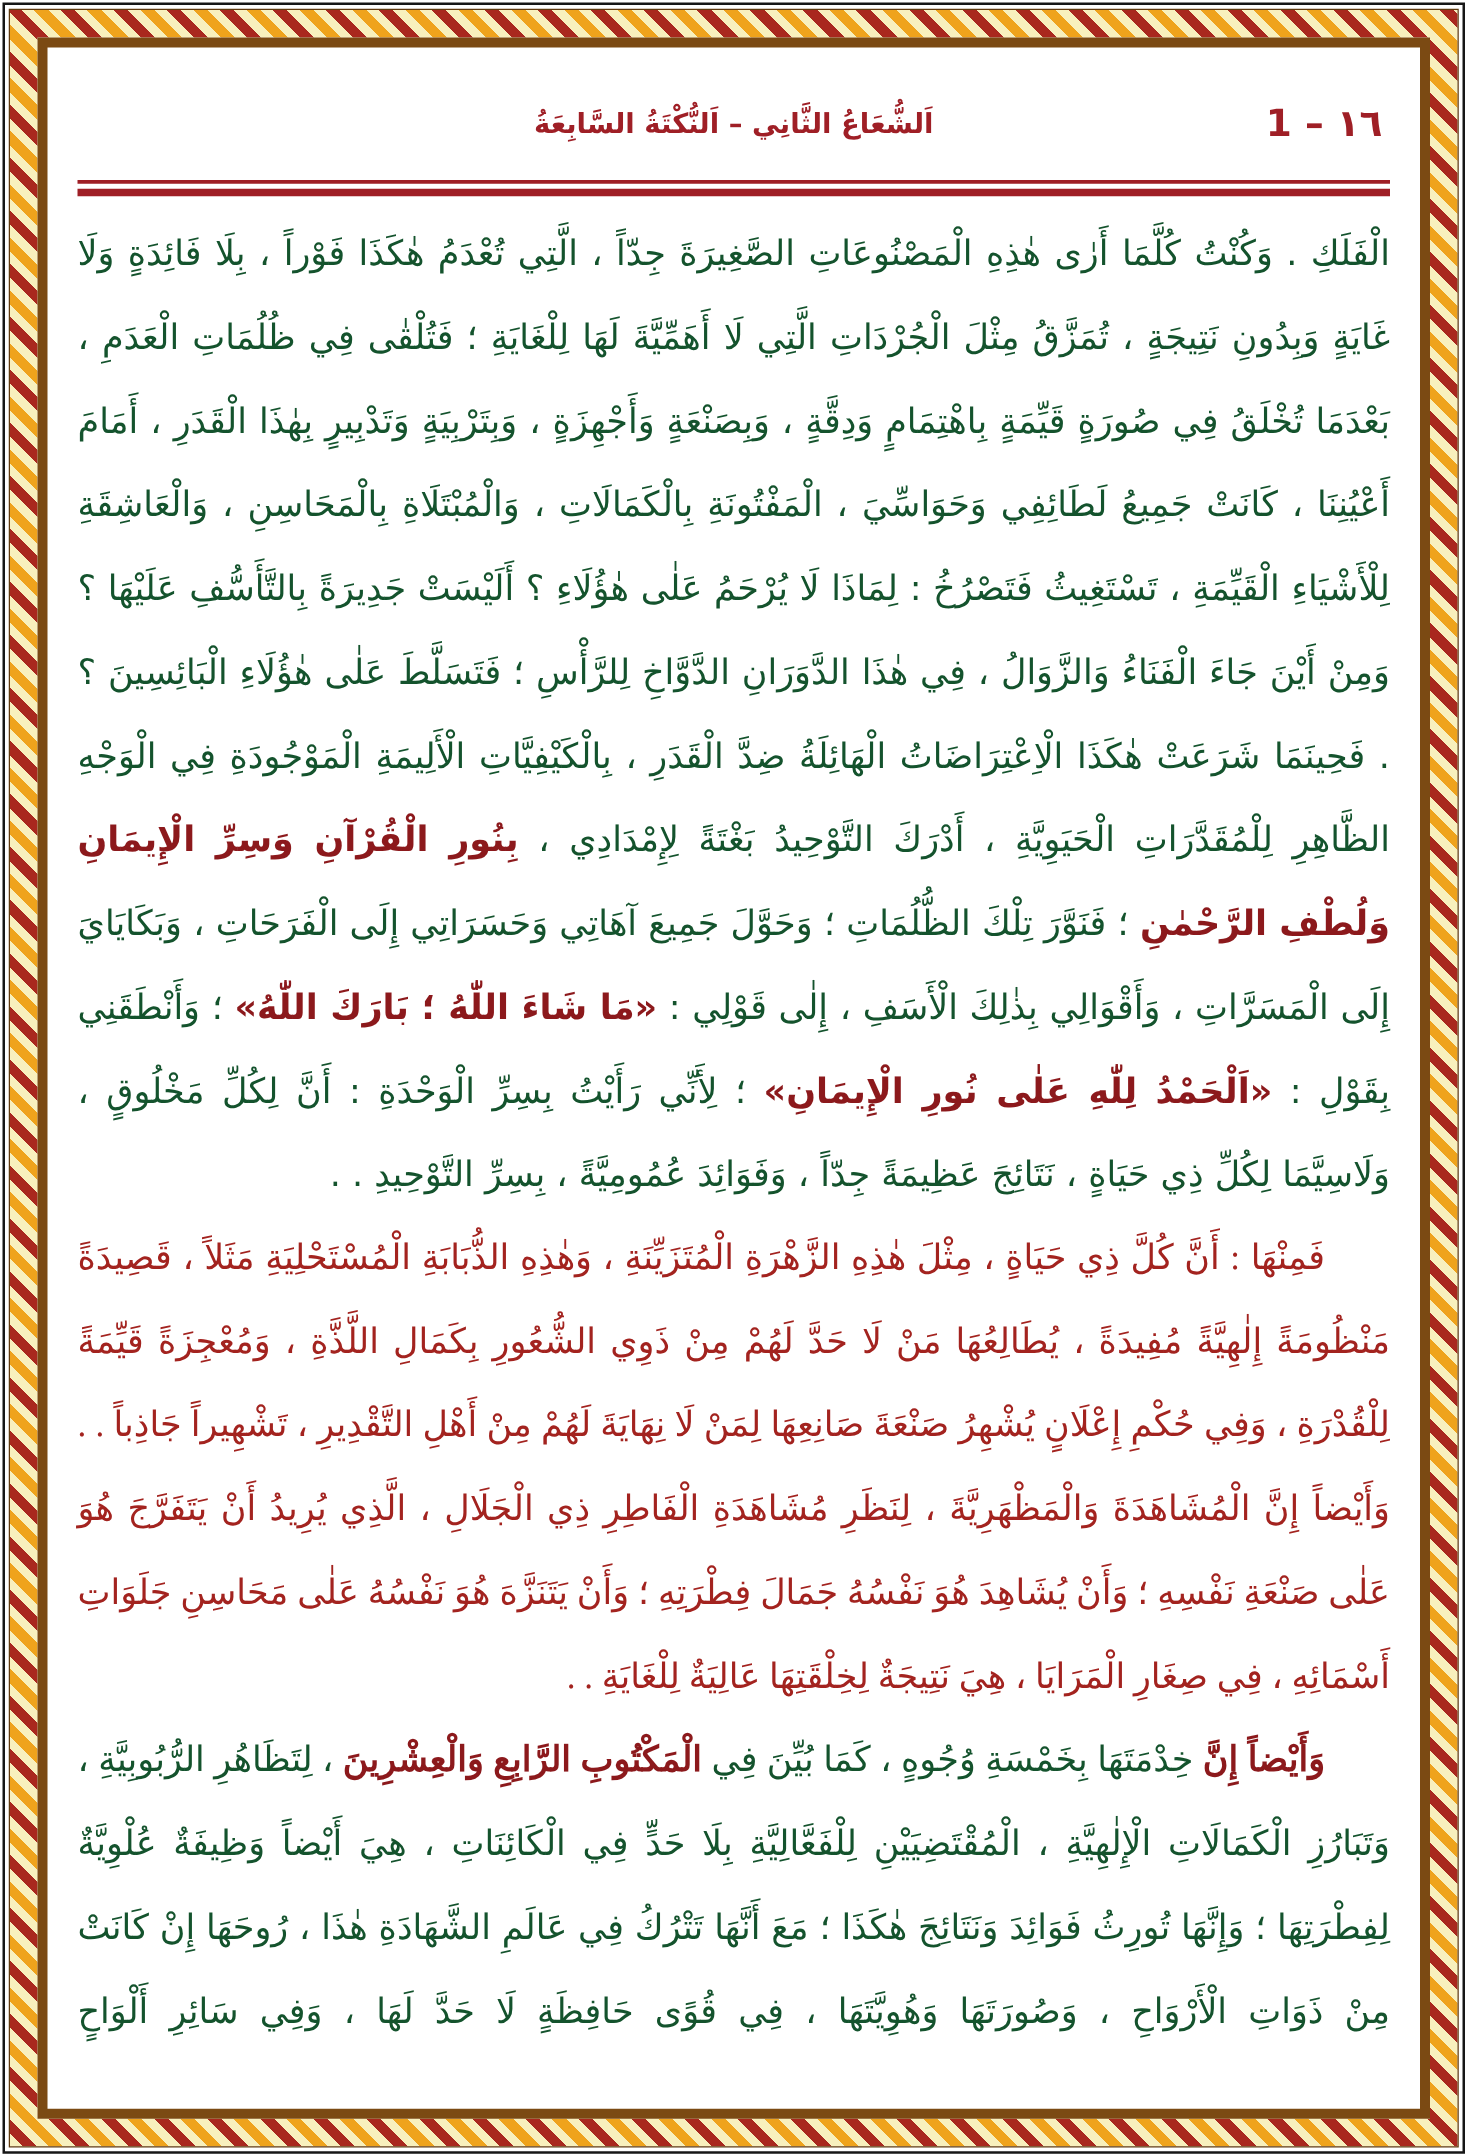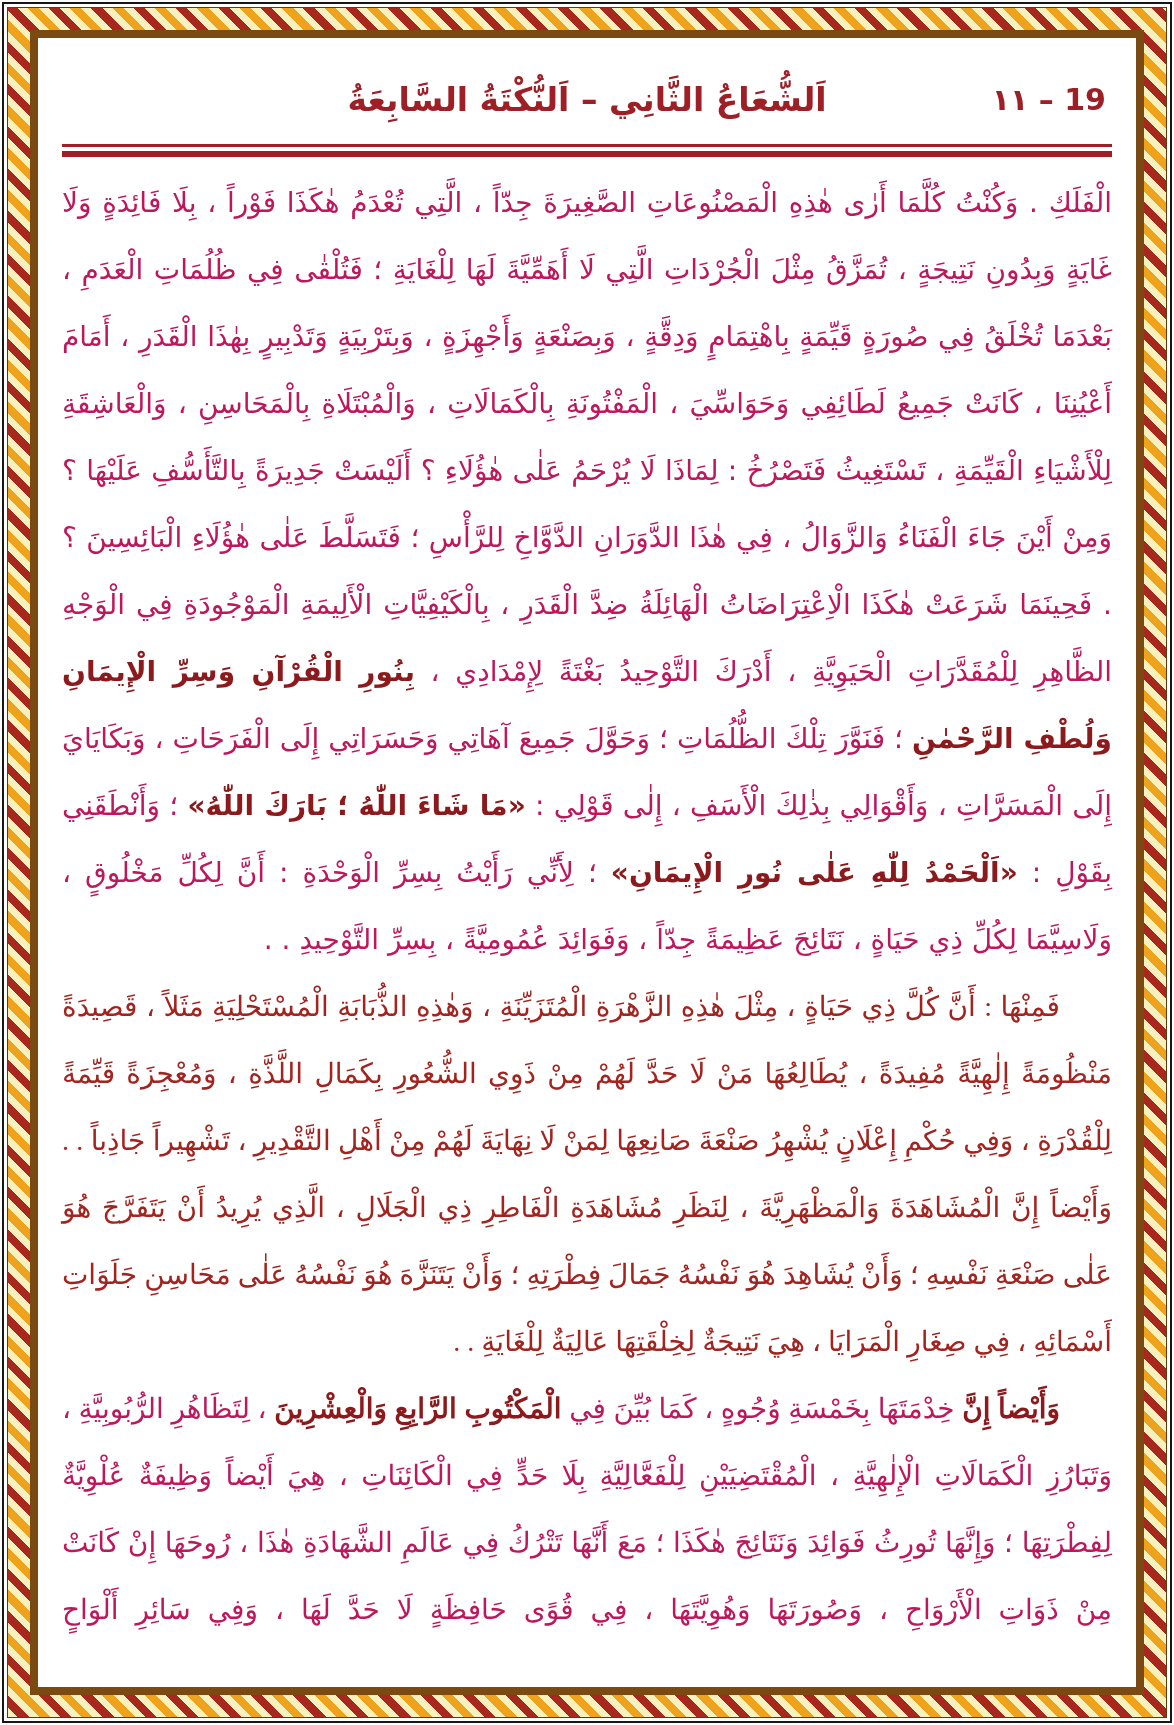--- a/index.html
+++ b/index.html
@@ -27,21 +27,21 @@
     height: 100%; box-sizing: border-box;
     border: 8px solid var(--frame-brown);
     background: #ffffff;
     padding: 18px 24px 0 24px;
     overflow: hidden;
     direction: rtl;
   }
 
   .header { position: relative; height: 70px; margin-top: 14px; }
   .title {
-    text-align: center; font-weight: bold; font-size: 33px;
+    text-align: center; font-weight: bold; font-size: 22px;
     color: var(--header-red); line-height: 60px;
   }
   .page-num {
     position: absolute; top: 12px; right: 6px;
     font-weight: bold; font-size: 30px; color: var(--header-red);
   }
 
   .double-rule {
     height: 4px;
     border-top: 3px solid var(--header-red);
@@ -49,35 +49,35 @@
     margin: 4px 0 12px 0;
   }
 
   .body-text {
     font-size: 28px; line-height: 67px;
     text-align: justify; color: #000000;
   }
   .para { margin: 0; }
   .para.indent { text-indent: 52px; font-family: Liberation Serif, serif; }
   .para.cont { text-align-last: justify; }
-  .seg-black { color: #be185d; }
+  .seg-black { color: #14532d; }
   .seg-red { color: var(--body-red); }
   .seg-redbold { color: var(--quote-red); font-weight: bold; }
 </style>
 </head>
 <body>
 
 <div class="page">
   <div class="frame-black">
     <div class="frame-pattern">
       <div class="frame-inner">
 
         <div class="header">
           <div class="title">اَلشُّعَاعُ الثَّانِي – اَلنُّكْتَةُ السَّابِعَةُ</div>
-          <div class="page-num">19 – ١١</div>
+          <div class="page-num">١٦ – 1</div>
         </div>
 
         <div class="double-rule"></div>
 
         <div class="body-text">
             <p class="para"><span class="seg-black">الْفَلَكِ . وَكُنْتُ كُلَّمَا أَرٰى هٰذِهِ الْمَصْنُوعَاتِ الصَّغِيرَةَ جِدّاً ، الَّتِي تُعْدَمُ هٰكَذَا فَوْراً ، بِلَا فَائِدَةٍ وَلَا غَايَةٍ وَبِدُونِ نَتِيجَةٍ ، تُمَزَّقُ مِثْلَ الْجُرْدَاتِ الَّتِي لَا أَهَمِّيَّةَ لَهَا لِلْغَايَةِ ؛ فَتُلْقٰى فِي ظُلُمَاتِ الْعَدَمِ ، بَعْدَمَا تُخْلَقُ فِي صُورَةٍ قَيِّمَةٍ بِاهْتِمَامٍ وَدِقَّةٍ ، وَبِصَنْعَةٍ وَأَجْهِزَةٍ ، وَبِتَرْبِيَةٍ وَتَدْبِيرٍ بِهٰذَا الْقَدَرِ ، أَمَامَ أَعْيُنِنَا ، كَانَتْ جَمِيعُ لَطَائِفِي وَحَوَاسِّيَ ، الْمَفْتُونَةِ بِالْكَمَالَاتِ ، وَالْمُبْتَلَاةِ بِالْمَحَاسِنِ ، وَالْعَاشِقَةِ لِلْأَشْيَاءِ الْقَيِّمَةِ ، تَسْتَغِيثُ فَتَصْرُخُ : لِمَاذَا لَا يُرْحَمُ عَلٰى هٰؤُلَاءِ ؟ أَلَيْسَتْ جَدِيرَةً بِالتَّأَسُّفِ عَلَيْهَا ؟ وَمِنْ أَيْنَ جَاءَ الْفَنَاءُ وَالزَّوَالُ ، فِي هٰذَا الدَّوَرَانِ الدَّوَّاخِ لِلرَّأْسِ ؛ فَتَسَلَّطَ عَلٰى هٰؤُلَاءِ الْبَائِسِينَ ؟ . فَحِينَمَا شَرَعَتْ هٰكَذَا الْاِعْتِرَاضَاتُ الْهَائِلَةُ ضِدَّ الْقَدَرِ ، بِالْكَيْفِيَّاتِ الْأَلِيمَةِ الْمَوْجُودَةِ فِي الْوَجْهِ الظَّاهِرِ لِلْمُقَدَّرَاتِ الْحَيَوِيَّةِ ، أَدْرَكَ التَّوْحِيدُ بَغْتَةً لِإِمْدَادِي ، </span><span class="seg-redbold">بِنُورِ الْقُرْآنِ وَسِرِّ الْإِيمَانِ وَلُطْفِ الرَّحْمٰنِ</span><span class="seg-black"> ؛ فَنَوَّرَ تِلْكَ الظُّلُمَاتِ ؛ وَحَوَّلَ جَمِيعَ آهَاتِي وَحَسَرَاتِي إِلَى الْفَرَحَاتِ ، وَبَكَايَايَ إِلَى الْمَسَرَّاتِ ، وَأَقْوَالِي بِذٰلِكَ الْأَسَفِ ، إِلٰى قَوْلِي : </span><span class="seg-redbold">«مَا شَاءَ اللّٰهُ ؛ بَارَكَ اللّٰهُ»</span><span class="seg-black"> ؛ وَأَنْطَقَنِي بِقَوْلِ : </span><span class="seg-redbold">«اَلْحَمْدُ لِلّٰهِ عَلٰى نُورِ الْإِيمَانِ»</span><span class="seg-black"> ؛ لِأَنِّي رَأَيْتُ بِسِرِّ الْوَحْدَةِ : أَنَّ لِكُلِّ مَخْلُوقٍ ، وَلَاسِيَّمَا لِكُلِّ ذِي حَيَاةٍ ، نَتَائِجَ عَظِيمَةً جِدّاً ، وَفَوَائِدَ عُمُومِيَّةً ، بِسِرِّ التَّوْحِيدِ . .</span></p>
             <p class="para indent"><span class="seg-red">فَمِنْهَا : أَنَّ كُلَّ ذِي حَيَاةٍ ، مِثْلَ هٰذِهِ الزَّهْرَةِ الْمُتَزَيِّنَةِ ، وَهٰذِهِ الذُّبَابَةِ الْمُسْتَحْلِيَةِ مَثَلاً ، قَصِيدَةً مَنْظُومَةً إِلٰهِيَّةً مُفِيدَةً ، يُطَالِعُهَا مَنْ لَا حَدَّ لَهُمْ مِنْ ذَوِي الشُّعُورِ بِكَمَالِ اللَّذَّةِ ، وَمُعْجِزَةً قَيِّمَةً لِلْقُدْرَةِ ، وَفِي حُكْمِ إِعْلَانٍ يُشْهِرُ صَنْعَةَ صَانِعِهَا لِمَنْ لَا نِهَايَةَ لَهُمْ مِنْ أَهْلِ التَّقْدِيرِ ، تَشْهِيراً جَاذِباً . . وَأَيْضاً إِنَّ الْمُشَاهَدَةَ وَالْمَظْهَرِيَّةَ ، لِنَظَرِ مُشَاهَدَةِ الْفَاطِرِ ذِي الْجَلَالِ ، الَّذِي يُرِيدُ أَنْ يَتَفَرَّجَ هُوَ عَلٰى صَنْعَةِ نَفْسِهِ ؛ وَأَنْ يُشَاهِدَ هُوَ نَفْسُهُ جَمَالَ فِطْرَتِهِ ؛ وَأَنْ يَتَنَزَّهَ هُوَ نَفْسُهُ عَلٰى مَحَاسِنِ جَلَوَاتِ أَسْمَائِهِ ، فِي صِغَارِ الْمَرَايَا ، هِيَ نَتِيجَةٌ لِخِلْقَتِهَا عَالِيَةٌ لِلْغَايَةِ . .</span></p>
             <p class="para indent cont"><span class="seg-redbold">وَأَيْضاً إِنَّ</span><span class="seg-black"> خِدْمَتَهَا بِخَمْسَةِ وُجُوهٍ ، كَمَا بُيِّنَ فِي </span><span class="seg-redbold">الْمَكْتُوبِ الرَّابِعِ وَالْعِشْرِينَ</span><span class="seg-black"> ، لِتَظَاهُرِ الرُّبُوبِيَّةِ ، وَتَبَارُزِ الْكَمَالَاتِ الْإِلٰهِيَّةِ ، الْمُقْتَضِيَيْنِ لِلْفَعَّالِيَّةِ بِلَا حَدٍّ فِي الْكَائِنَاتِ ، هِيَ أَيْضاً وَظِيفَةٌ عُلْوِيَّةٌ لِفِطْرَتِهَا ؛ وَإِنَّهَا تُورِثُ فَوَائِدَ وَنَتَائِجَ هٰكَذَا ؛ مَعَ أَنَّهَا تَتْرُكُ فِي عَالَمِ الشَّهَادَةِ هٰذَا ، رُوحَهَا إِنْ كَانَتْ مِنْ ذَوَاتِ الْأَرْوَاحِ ، وَصُورَتَهَا وَهُوِيَّتَهَا ، فِي قُوًى حَافِظَةٍ لَا حَدَّ لَهَا ، وَفِي سَائِرِ أَلْوَاحٍ</span></p>
           </div>
 

